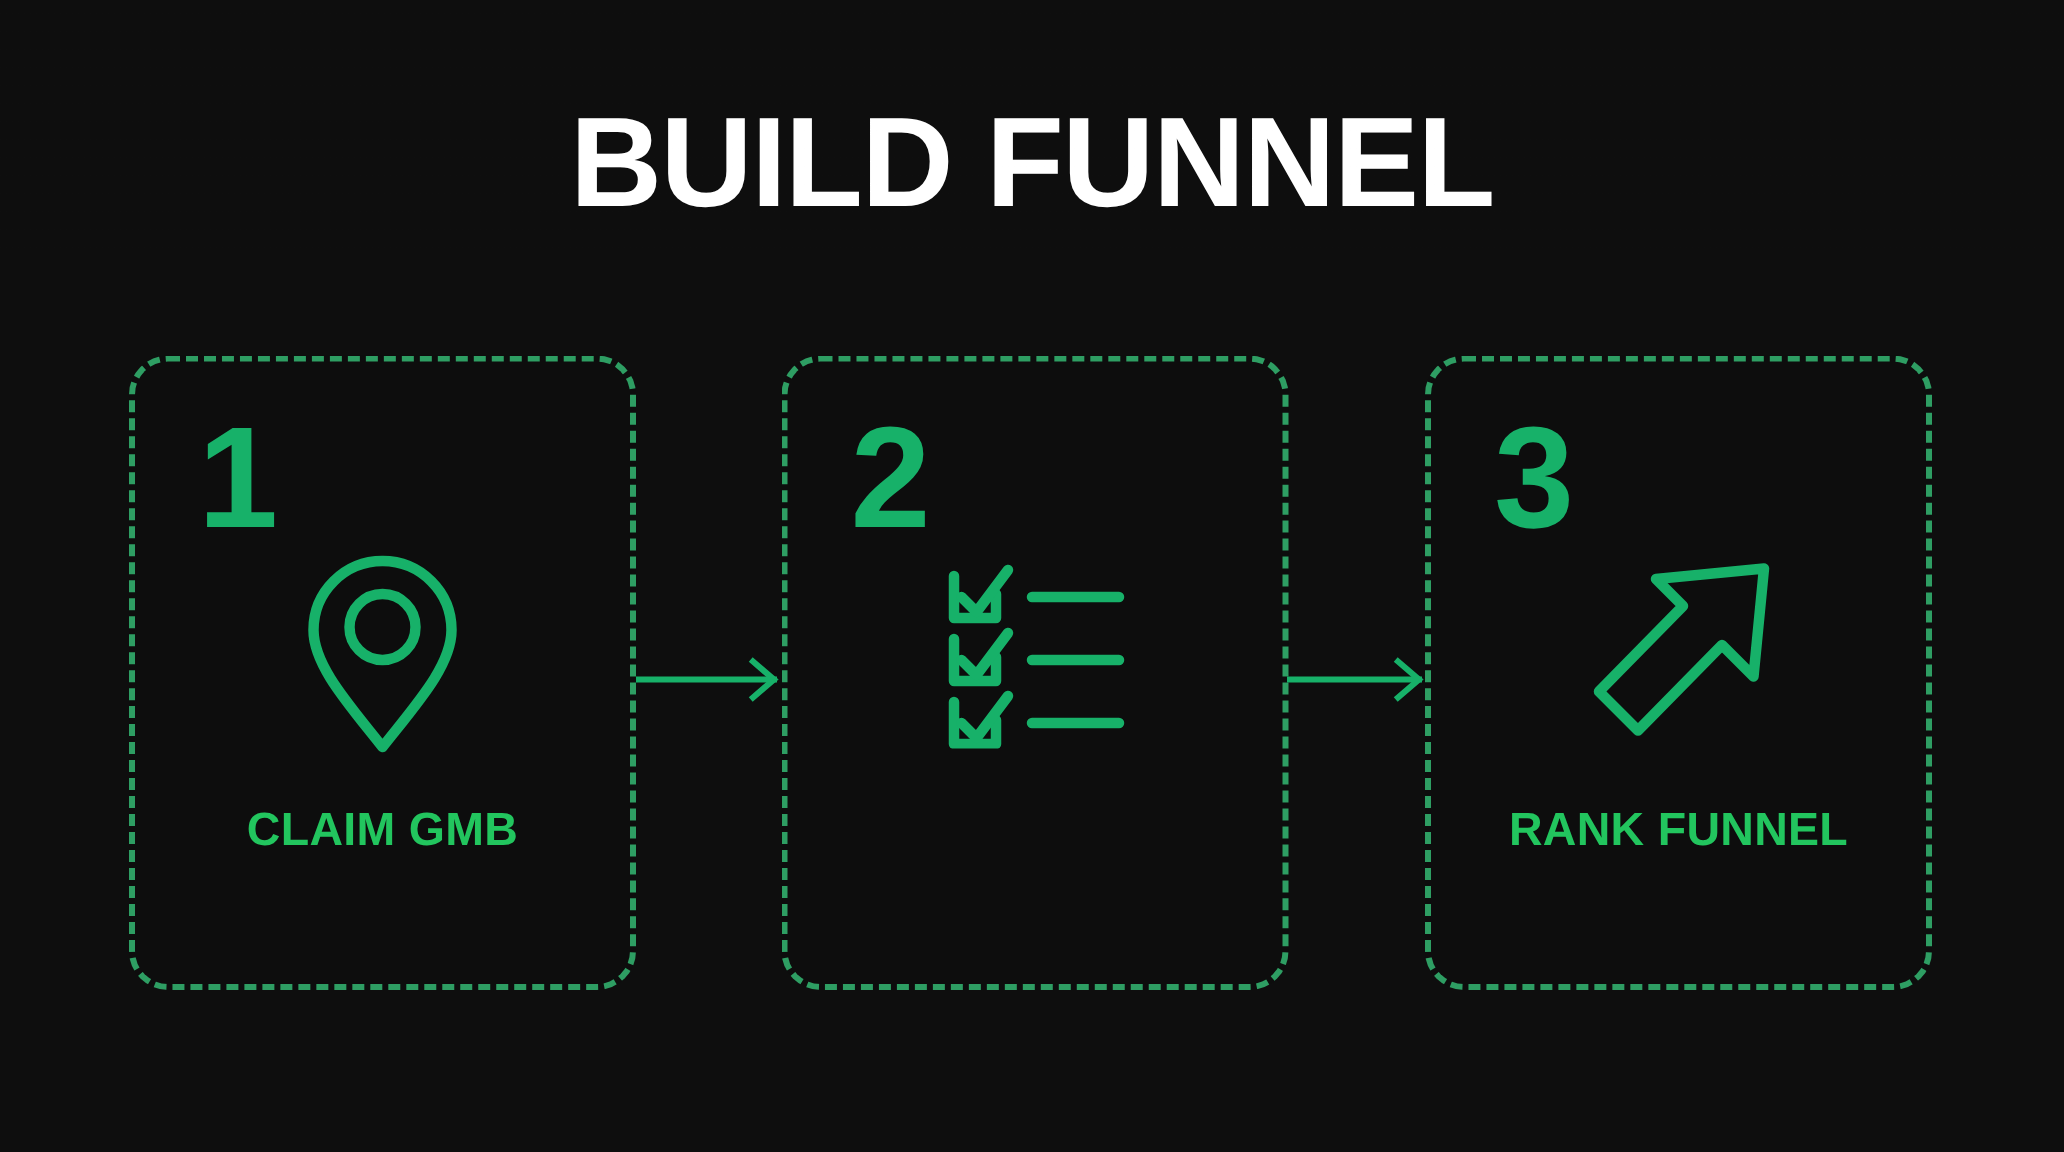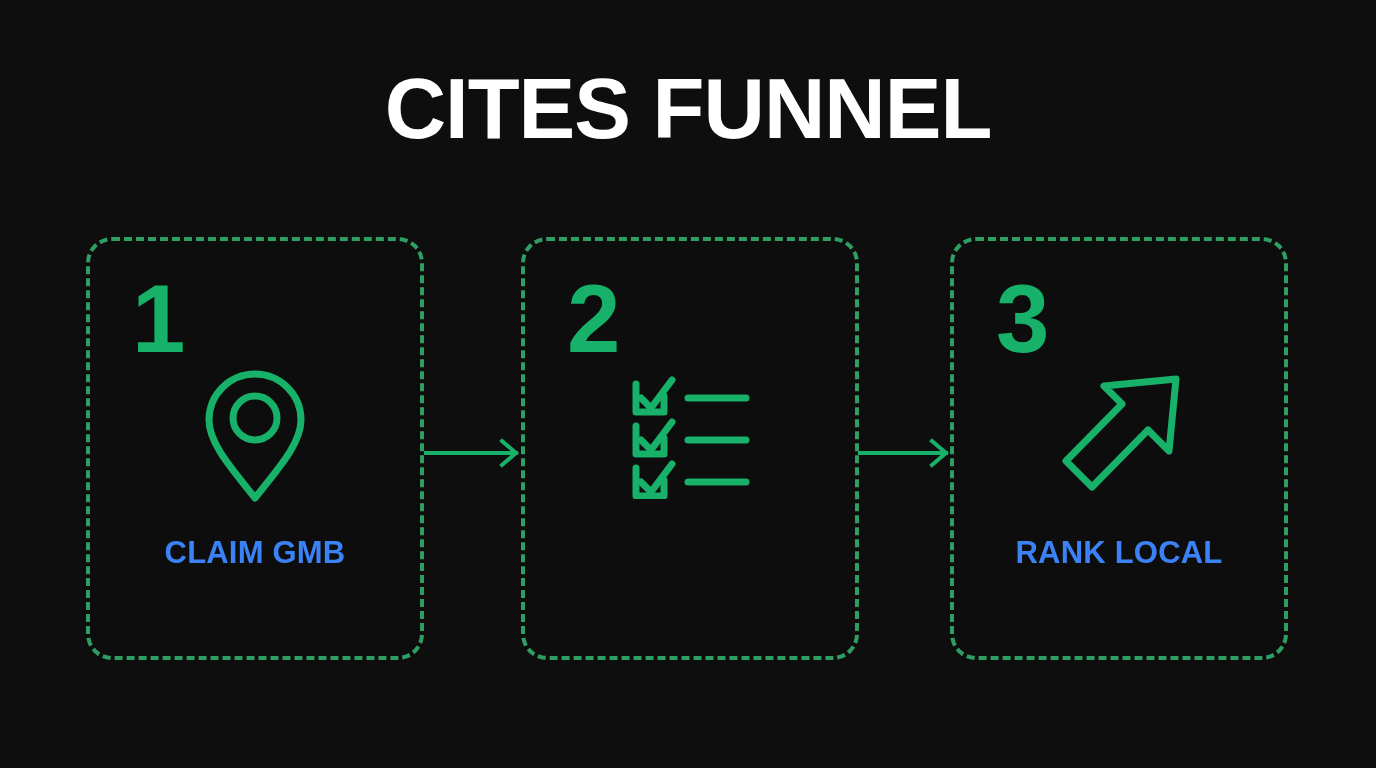--- a/index.html
+++ b/index.html
@@ -82,21 +82,21 @@
     align-items: center;
     justify-content: center;
   }
 
   .card-label {
     position: absolute;
     left: 0;
     right: 0;
     top: 296px;
     text-align: center;
-    color: #3b82f6;
+    color: #22c55e;
     font-size: 31px;
     font-weight: 700;
     letter-spacing: 0.2px;
     line-height: 1;
     white-space: nowrap;
   }
 
   
   .connector {
     position: absolute;
@@ -104,21 +104,21 @@
     height: 40px;
   }
   .connector-1 { left: 424px; width: 97px; }
   .connector-2 { left: 858px; width: 92px; }
 </style>
 </head>
 <body>
 
 <div class="stage">
 
-  <div class="title">CITES FUNNEL</div>
+  <div class="title">BUILD FUNNEL</div>
 
   <div class="card card-1">
     <div class="card-number">1</div>
 
     <div class="card-icon">
       <svg width="112" height="140" viewBox="0 0 112 140" fill="none" xmlns="http://www.w3.org/2000/svg">
         <path d="M56 8 C30.6 8 10 28.6 10 54 C10 78 34 104 56 132 C78 104 102 78 102 54 C102 28.6 81.4 8 56 8 Z" stroke="#17b169" stroke-width="7" stroke-linejoin="round" fill="none"></path>
         <circle cx="56" cy="52" r="22" stroke="#17b169" stroke-width="7" fill="none"></circle>
       </svg>
     </div>
@@ -152,21 +152,21 @@
 
   <div class="card card-3">
     <div class="card-number">3</div>
 
     <div class="card-icon">
       <svg width="135" height="135" viewBox="0 0 135 135" fill="none" xmlns="http://www.w3.org/2000/svg">
         <path d="M52 17 L124 10 L117 82 L96 61 L40 118 L14 92 L70 35 Z" stroke="#17b169" stroke-width="7" stroke-linejoin="round" stroke-linecap="round" fill="none"></path>
       </svg>
     </div>
 
-    <div class="card-label">RANK LOCAL</div>
+    <div class="card-label">RANK FUNNEL</div>
   </div>
 
   <div class="connector connector-1">
     <svg width="97" height="40" viewBox="0 0 97 40" fill="none" xmlns="http://www.w3.org/2000/svg">
       <g stroke="#17b169" stroke-width="4" fill="none" stroke-linecap="square" stroke-linejoin="miter">
         <line x1="2" y1="20" x2="92" y2="20"></line>
         <polyline points="78,8 92,20 78,32"></polyline>
       </g>
     </svg>
   </div>

